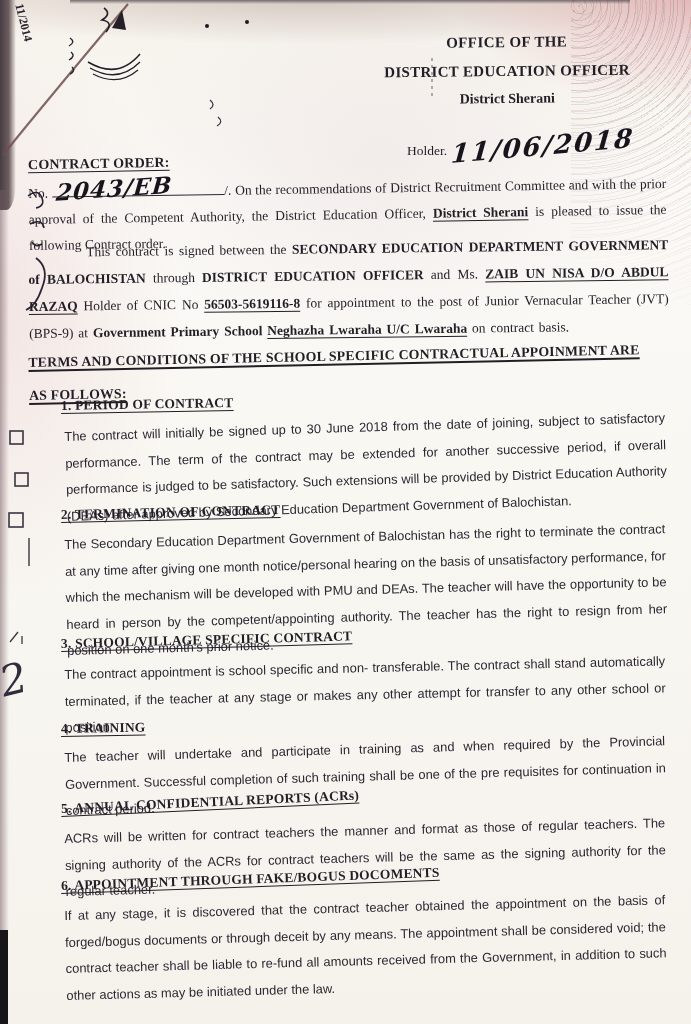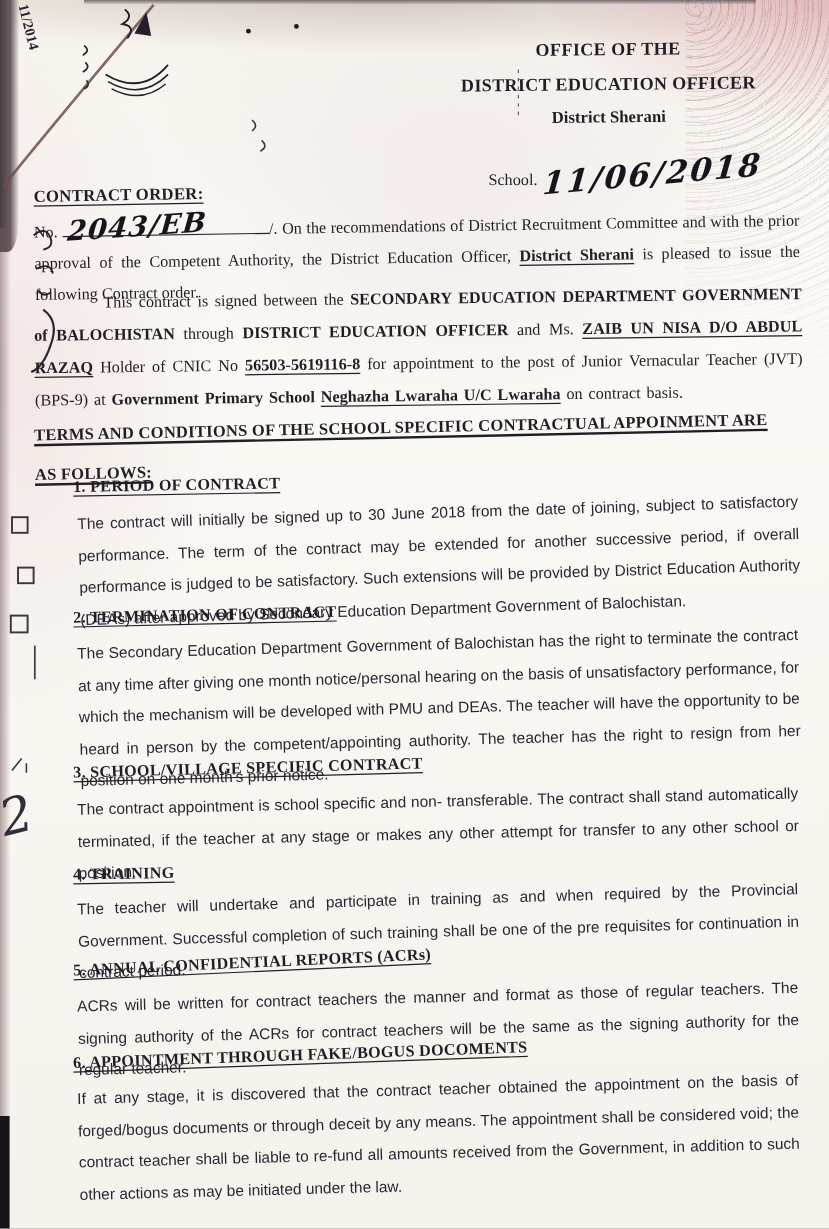--- a/index.html
+++ b/index.html
@@ -100,21 +100,21 @@
 
   <span class="abs corner-note">11/2014</span>
   <span class="abs margin-two">2</span>
 
   <div class="abs hdr" style="left:352px;top:34px;">
     <div class="l1">OFFICE OF THE</div>
     <div class="l2">DISTRICT EDUCATION OFFICER</div>
     <div class="l3">District Sherani</div>
   </div>
   <div class="abs" style="left:407px;top:131px;">
-    <span class="dated-label">School.</span>
+    <span class="dated-label">Holder.</span>
     <span class="handwrite hand-date">11/06/2018</span>
   </div>
 
   <div class="abs order-title" style="left:28px;top:156px;">
     <span class="u">CONTRACT ORDER:</span>
   </div>
 
   <div class="abs para intro" style="left:28px;top:181px;">
     <span>No.</span>
     <span class="fill-line"><span class="handwrite hand-no">2043/EB</span><span class="blank-tail"></span></span><span>/. On the recommendations of District Recruitment Committee and with the prior approval of the Competent Authority, the District Education Officer, </span><span class="b u">District Sherani</span><span> is pleased to issue the following Contract order.</span>

